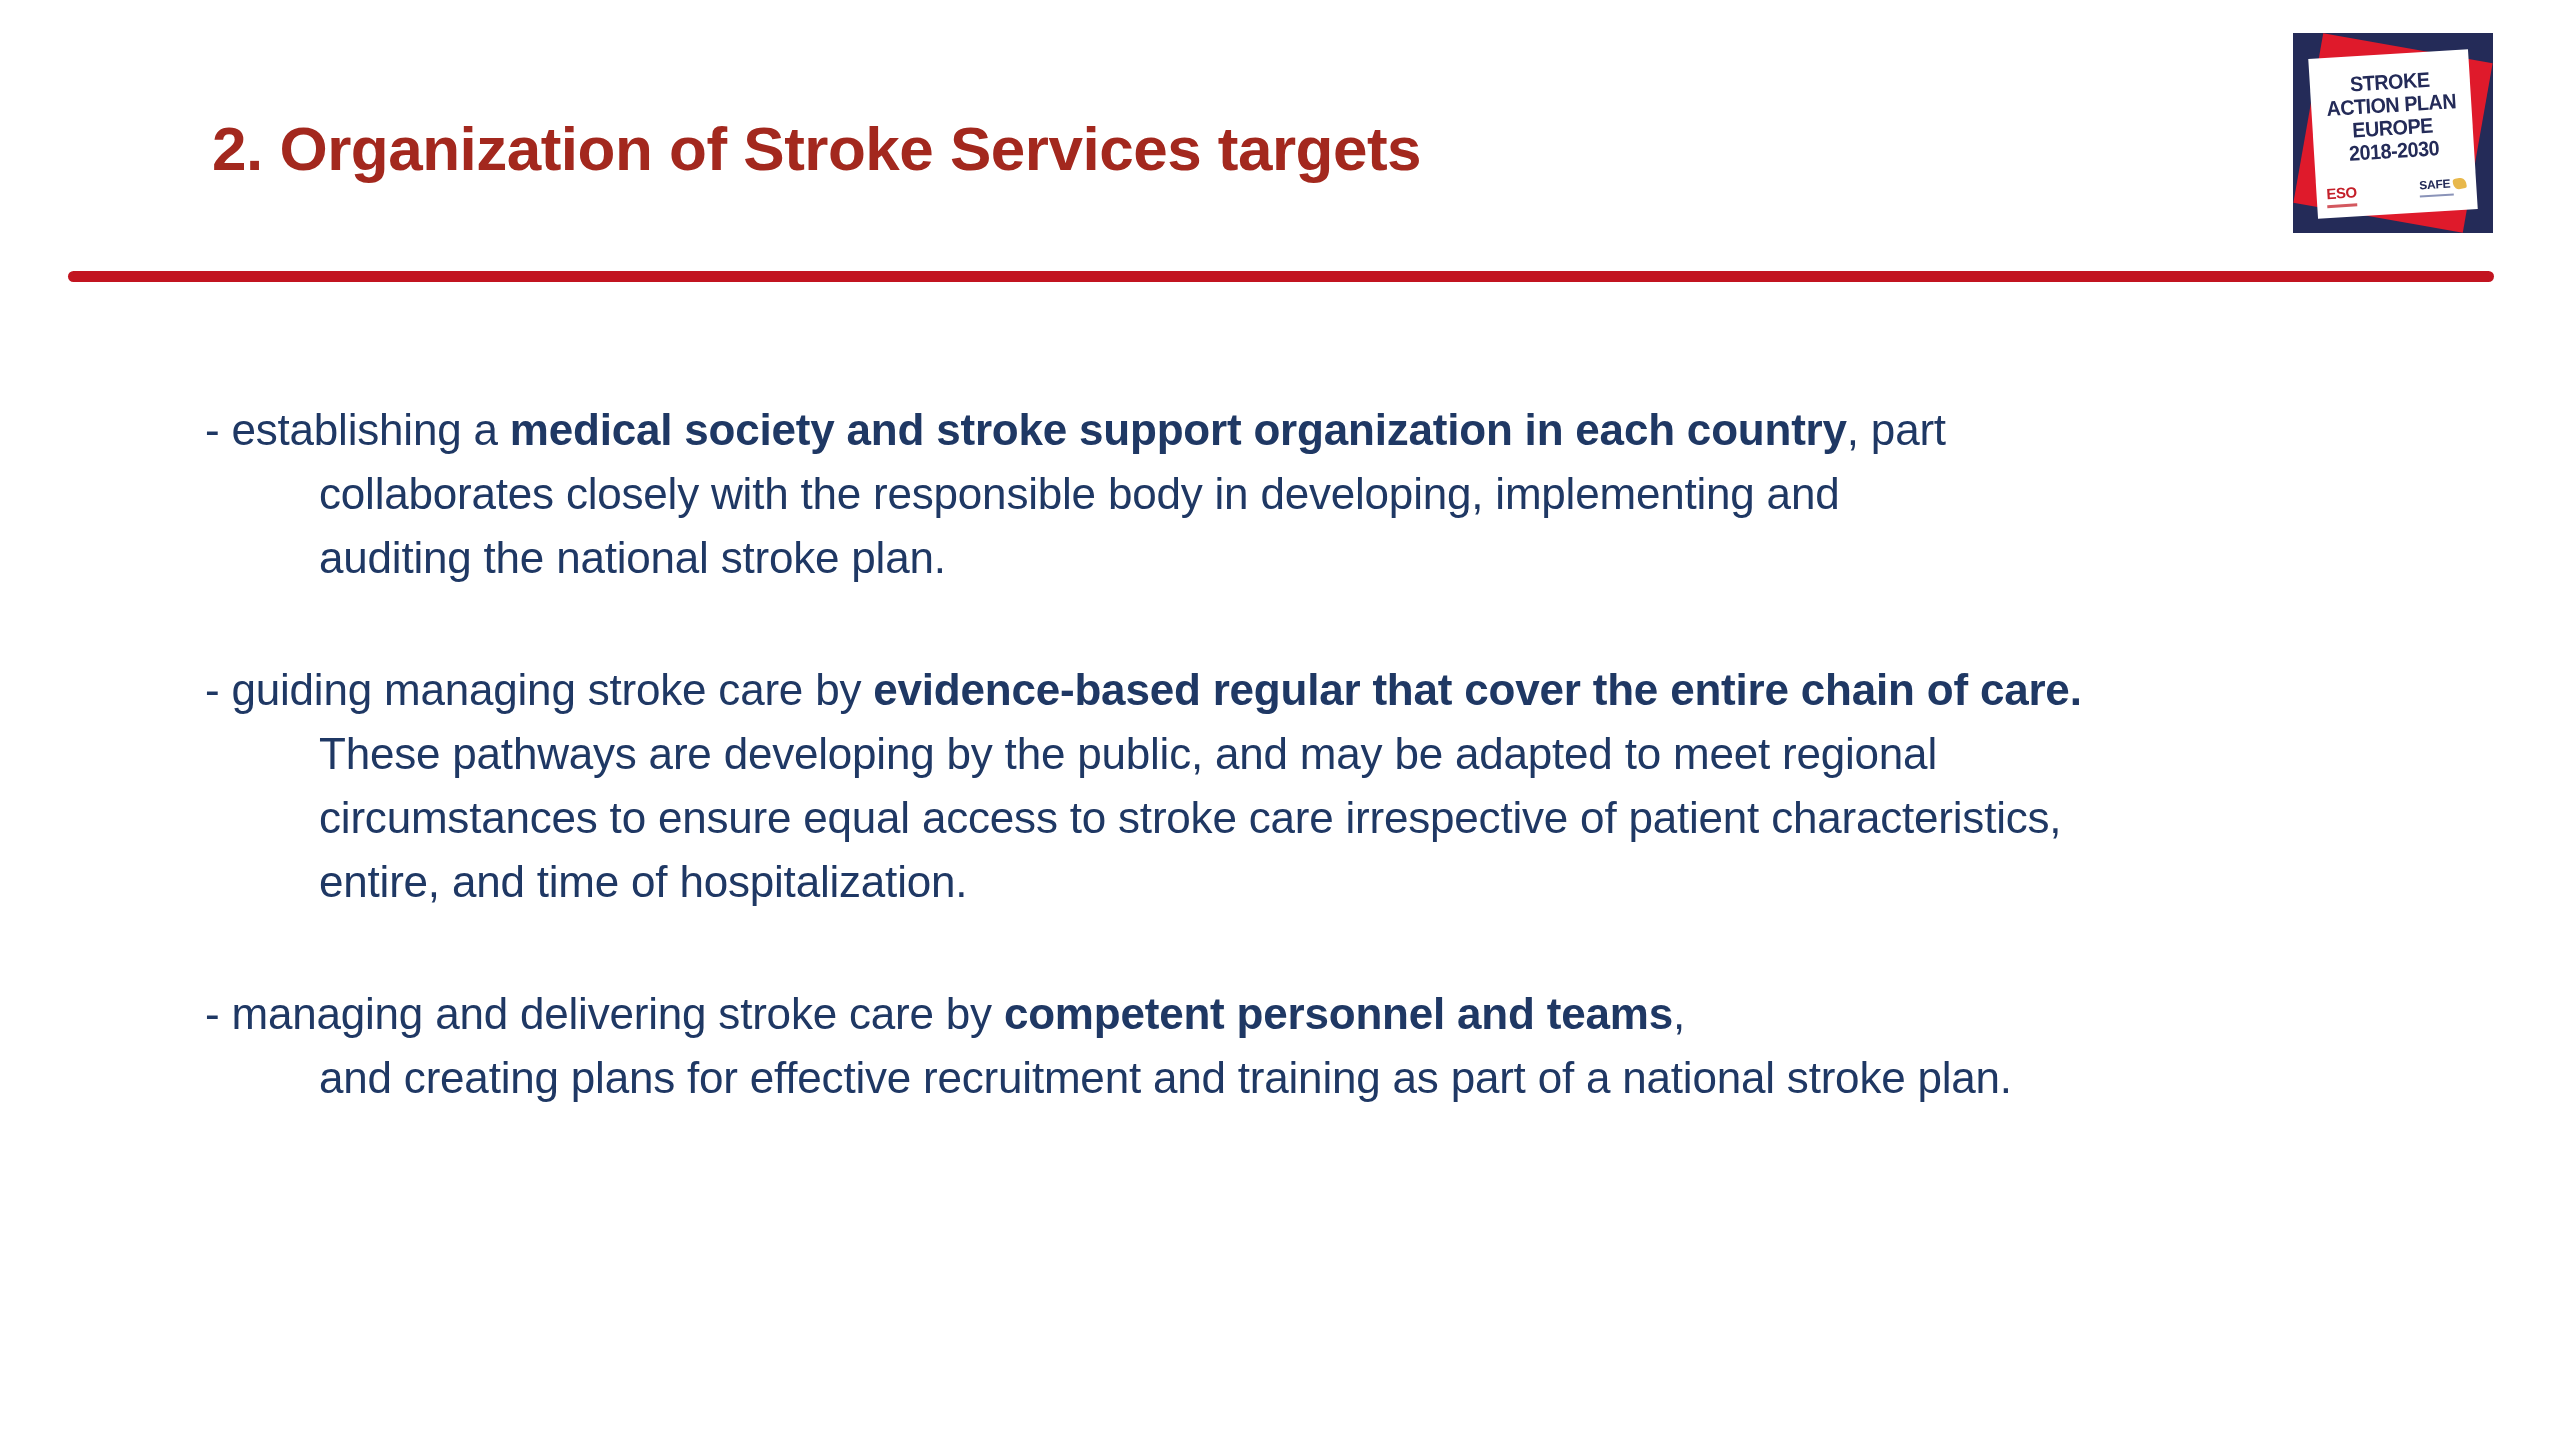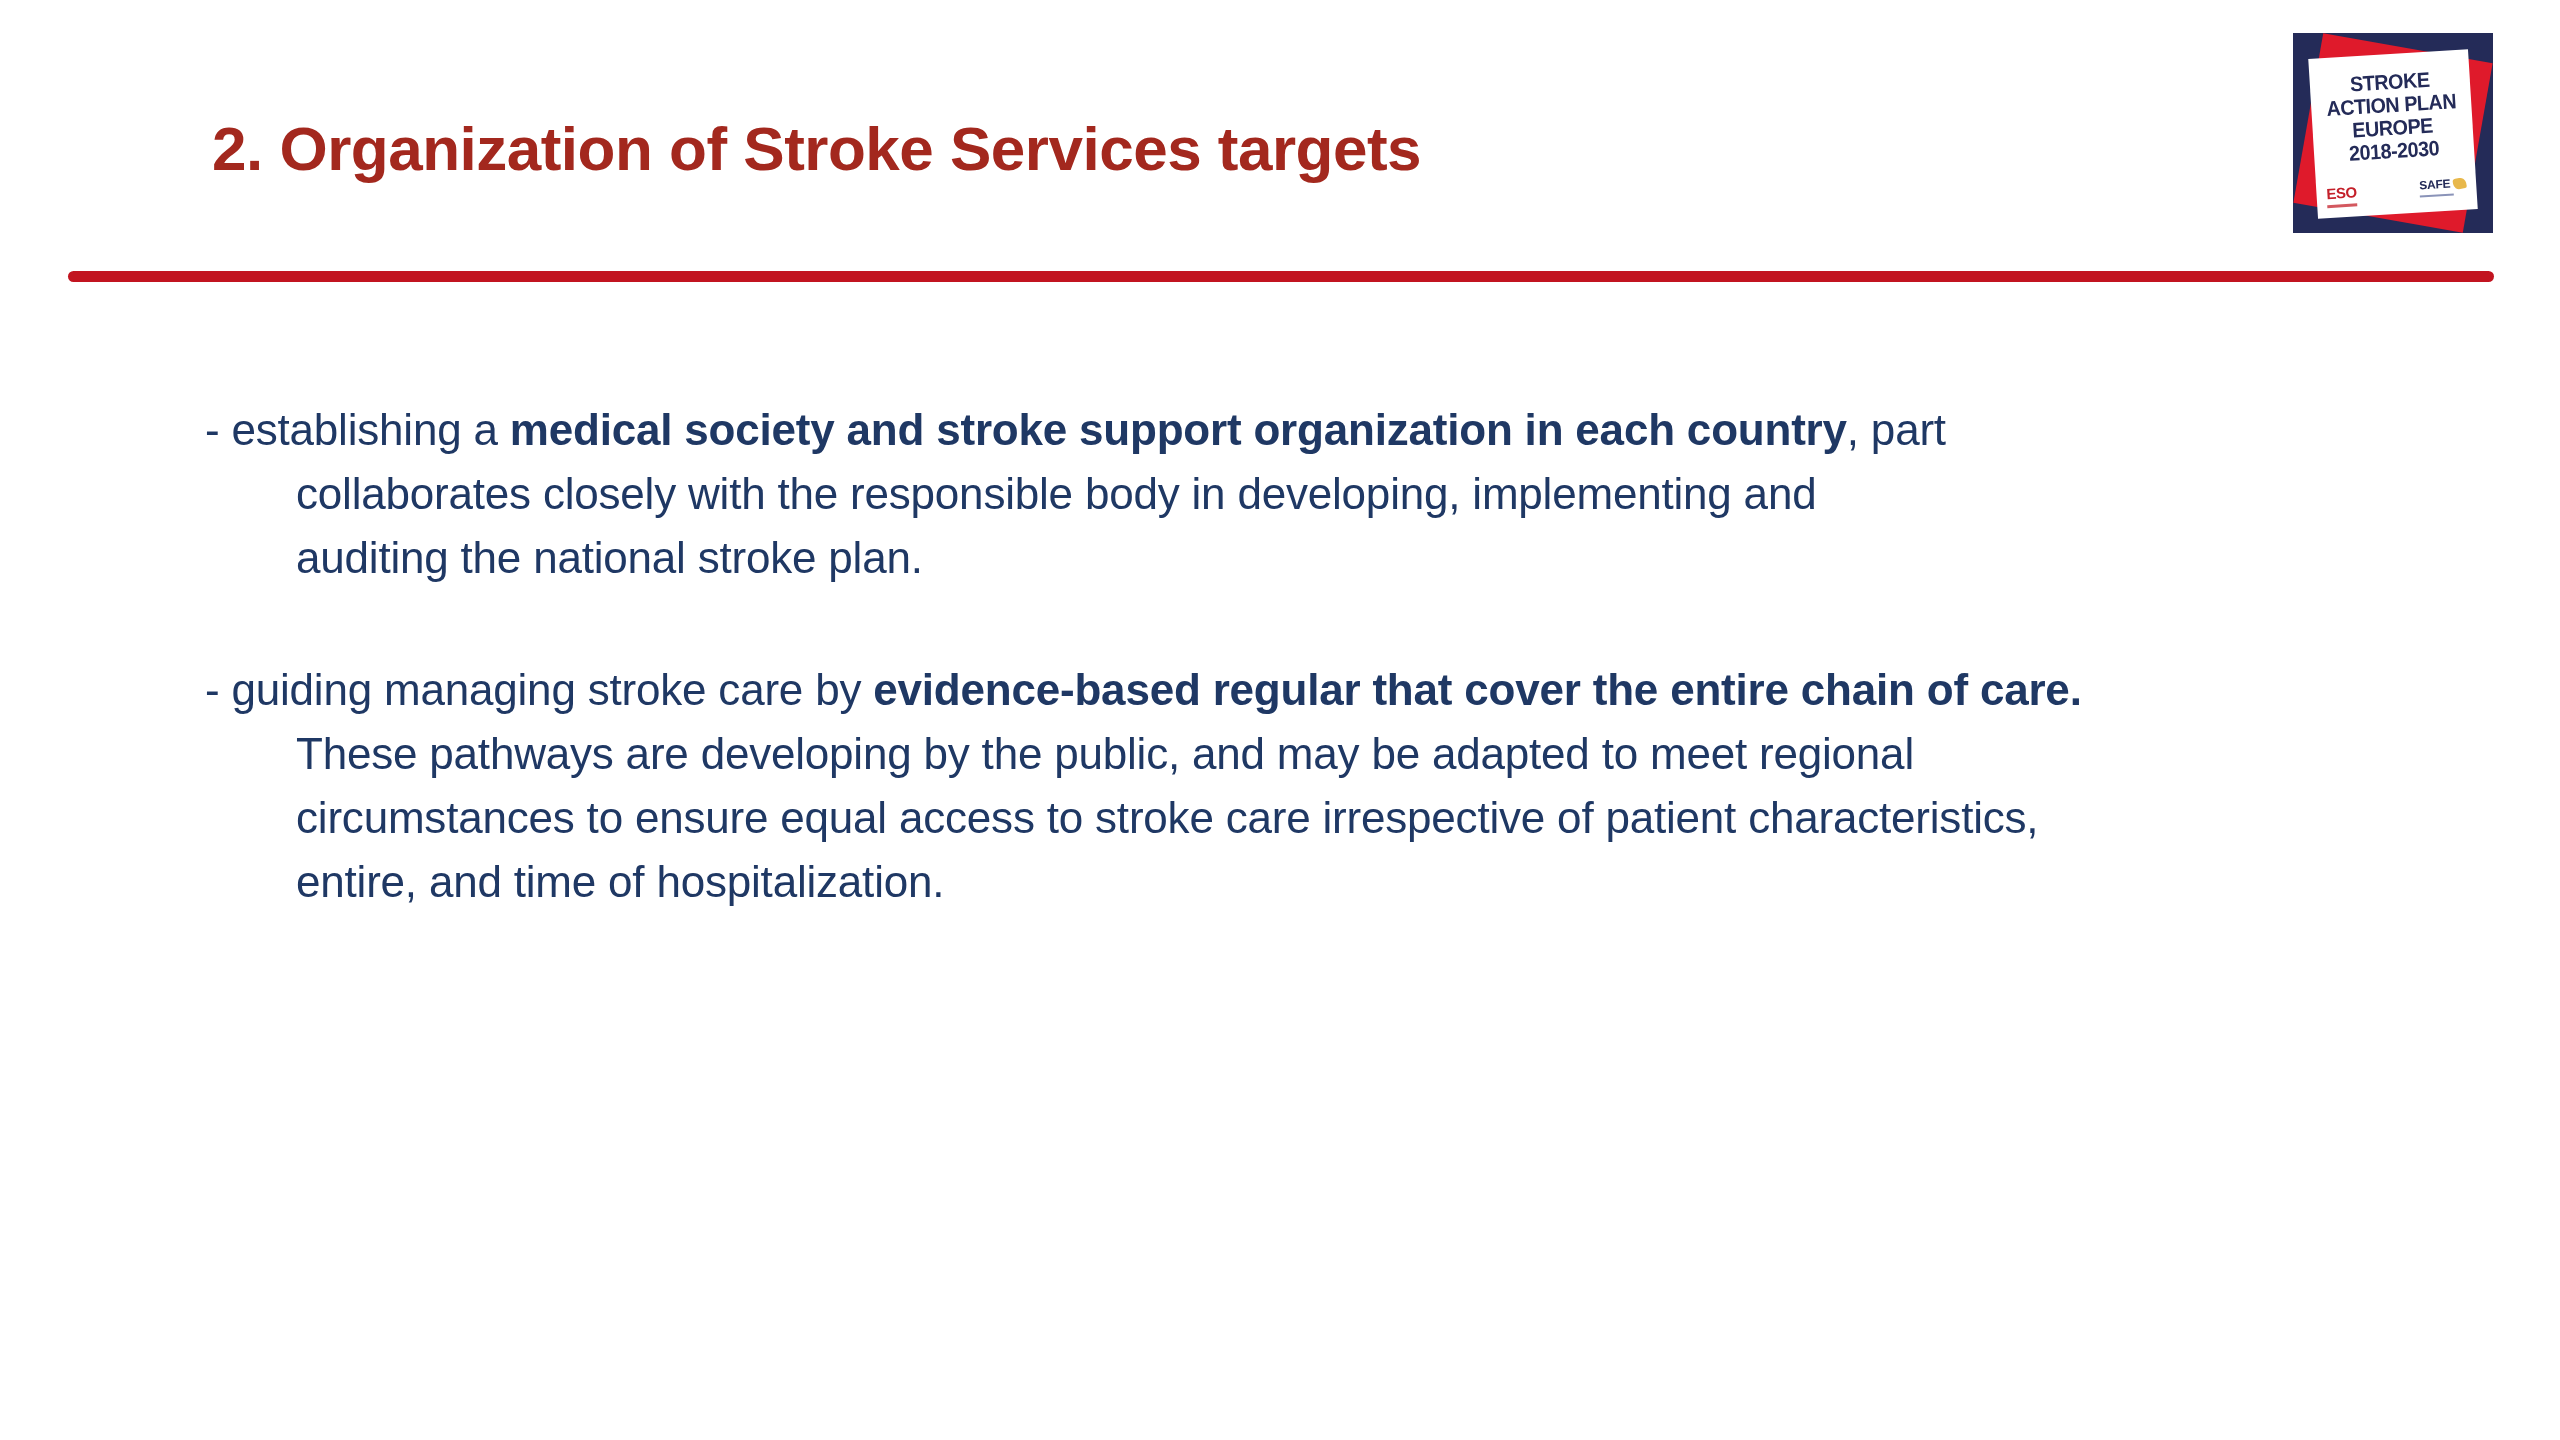--- a/index.html
+++ b/index.html
@@ -48,21 +48,21 @@
     top: 398px;
     right: 40px;
     color: var(--body-navy, #1F3864);
     font-size: 44px;
     line-height: 64px;
     letter-spacing: -0.2px;
   }
   .para { margin: 0 0 68px 0; }
   .para:last-child { margin-bottom: 0; }
   .line { white-space: nowrap; }
-  .line.cont { margin-left: 91px; }
+  .line.cont { margin-left: 114px; }
   .b { font-weight: 700; }
 
   
   .badge {
     position: absolute;
     left: 2293px;
     top: 33px;
     width: 200px;
     height: 200px;
     background: var(--badge-navy, #242B58);
@@ -180,15 +180,19 @@
         <div class="line first"><span>- establishing a </span><span class="b">medical society and stroke support organization in each country</span><span>, part</span></div>
         <div class="line cont"><span>collaborates closely with the responsible body in developing, implementing and</span></div>
         <div class="line cont"><span>auditing the national stroke plan.</span></div>
       </div>
       <div class="para">
         <div class="line first"><span>- guiding managing stroke care by </span><span class="b">evidence-based regular that cover the entire chain of care.</span></div>
         <div class="line cont"><span>These pathways are developing by the public, and may be adapted to meet regional</span></div>
         <div class="line cont"><span>circumstances to ensure equal access to stroke care irrespective of patient characteristics,</span></div>
         <div class="line cont"><span>entire, and time of hospitalization.</span></div>
       </div>
+      <div class="para">
+        <div class="line first"><span>- managing and delivering stroke care by </span><span class="b">competent personnel and teams</span><span>,</span></div>
+        <div class="line cont"><span>and creating plans for effective recruitment and training as part of a national stroke plan.</span></div>
+      </div>
     </div>
 
 </div>
 
 </body></html>

